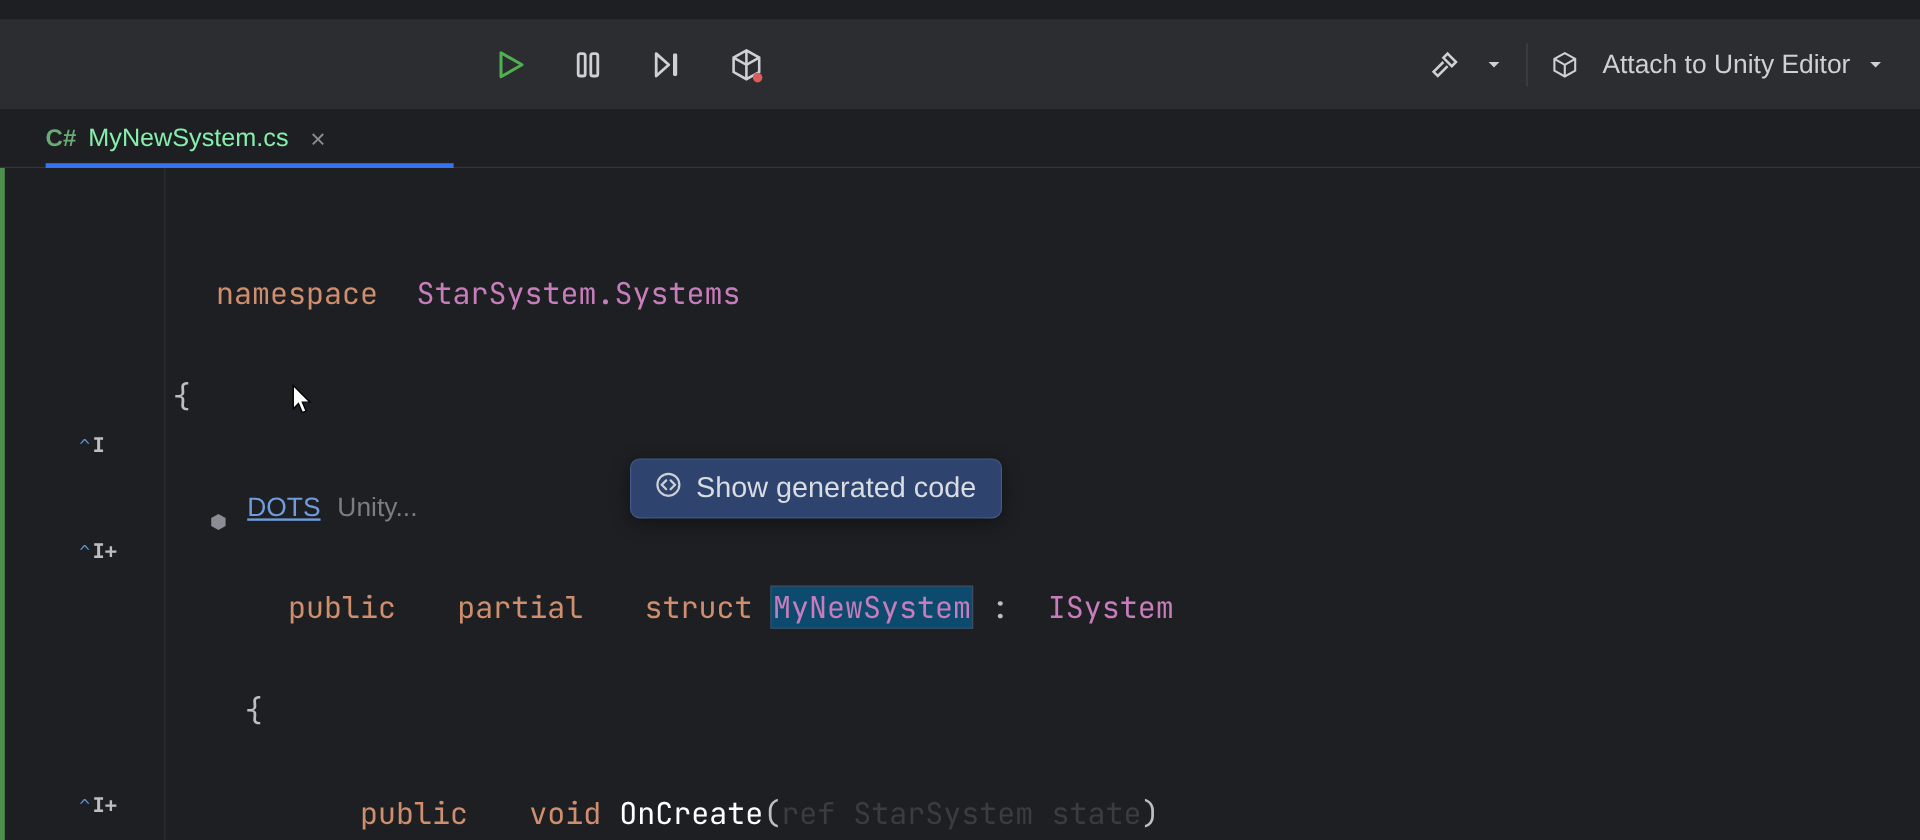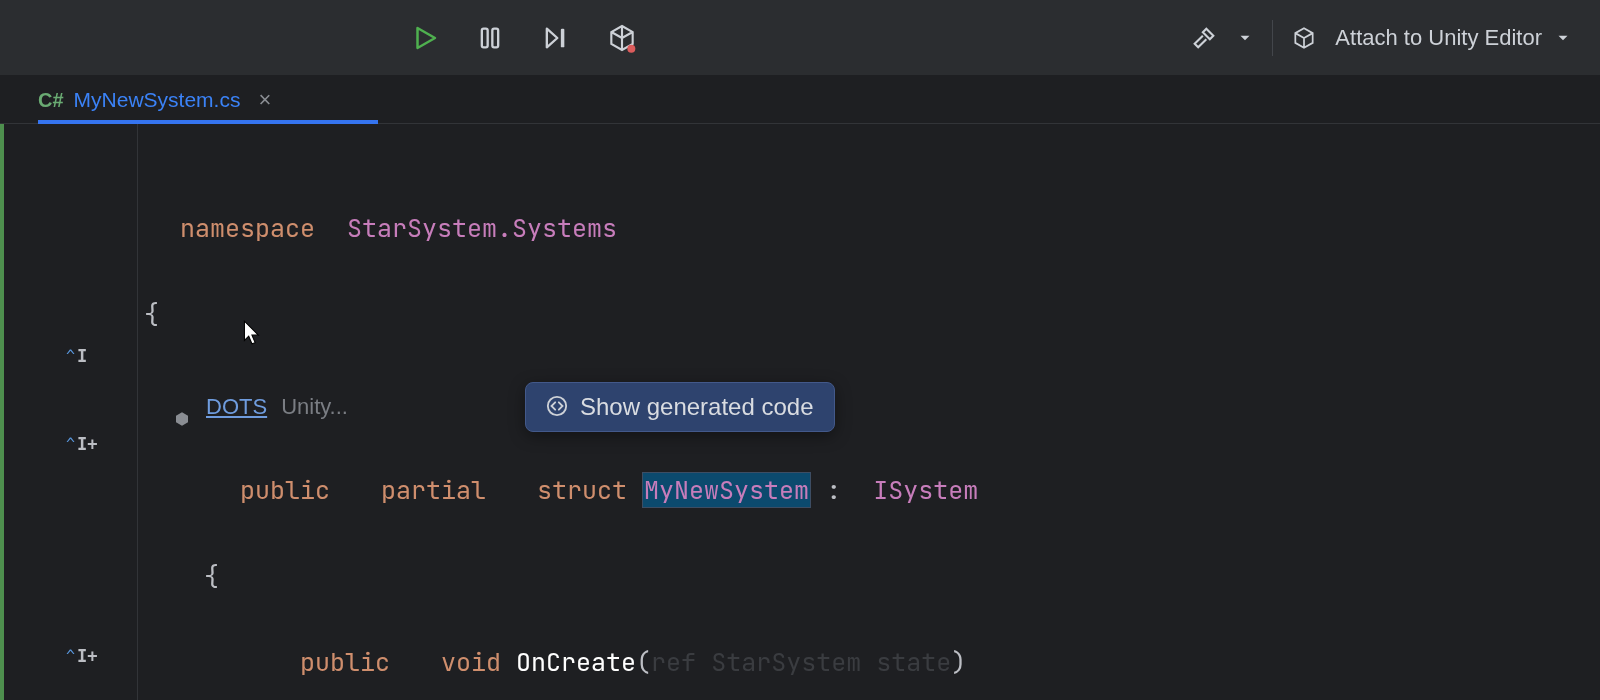--- a/index.html
+++ b/index.html
@@ -12,20 +12,21 @@
     overflow: hidden;
   }
   .toolbar {
     height: 76px;
     background: #2b2d30;
     border-bottom: 1px solid #1e1f22;
     display: flex;
     align-items: center;
     padding: 0 4px;
     position: relative;
+    margin-top: 16px;
   }
   .toolbar-center {
     position: absolute;
     left: 410px;
     display: flex;
     align-items: center;
     gap: 36px;
   }
   .toolbar-right {
     position: absolute;
@@ -62,21 +63,21 @@
   }
   .tab-active {
     color: #bcbec4;
   }
   .tab-lang {
     color: #6aab73;
     font-weight: 600;
     font-size: 20px;
   }
   .tab-filename {
-    color: #3b82f6;
+    color: #86efac;
     font-size: 21px;
   }
   .tab-close {
     color: #8a8d93;
     font-size: 22px;
     margin-left: 8px;
     cursor: pointer;
   }
   .tab-underline {
     position: absolute;
@@ -170,21 +171,21 @@
   }
   .popup {
     position: absolute;
     left: 525px;
     top: 382px;
     background: #2e436e;
     border: 1px solid #43598a;
     border-radius: 8px;
     padding: 10px 20px;
     display: flex;
-    align-items: flex-end;
+    align-items: flex-start;
     gap: 12px;
     box-shadow: 0 4px 16px rgba(0,0,0,0.4);
     cursor: pointer;
     font-family: -apple-system, sans-serif;
   }
   .popup-text { color: #d9dce1; font-size: 24px; }
   .attach-label {
     color: #cdd1d7;
     font-size: 22px;
     display:flex;

